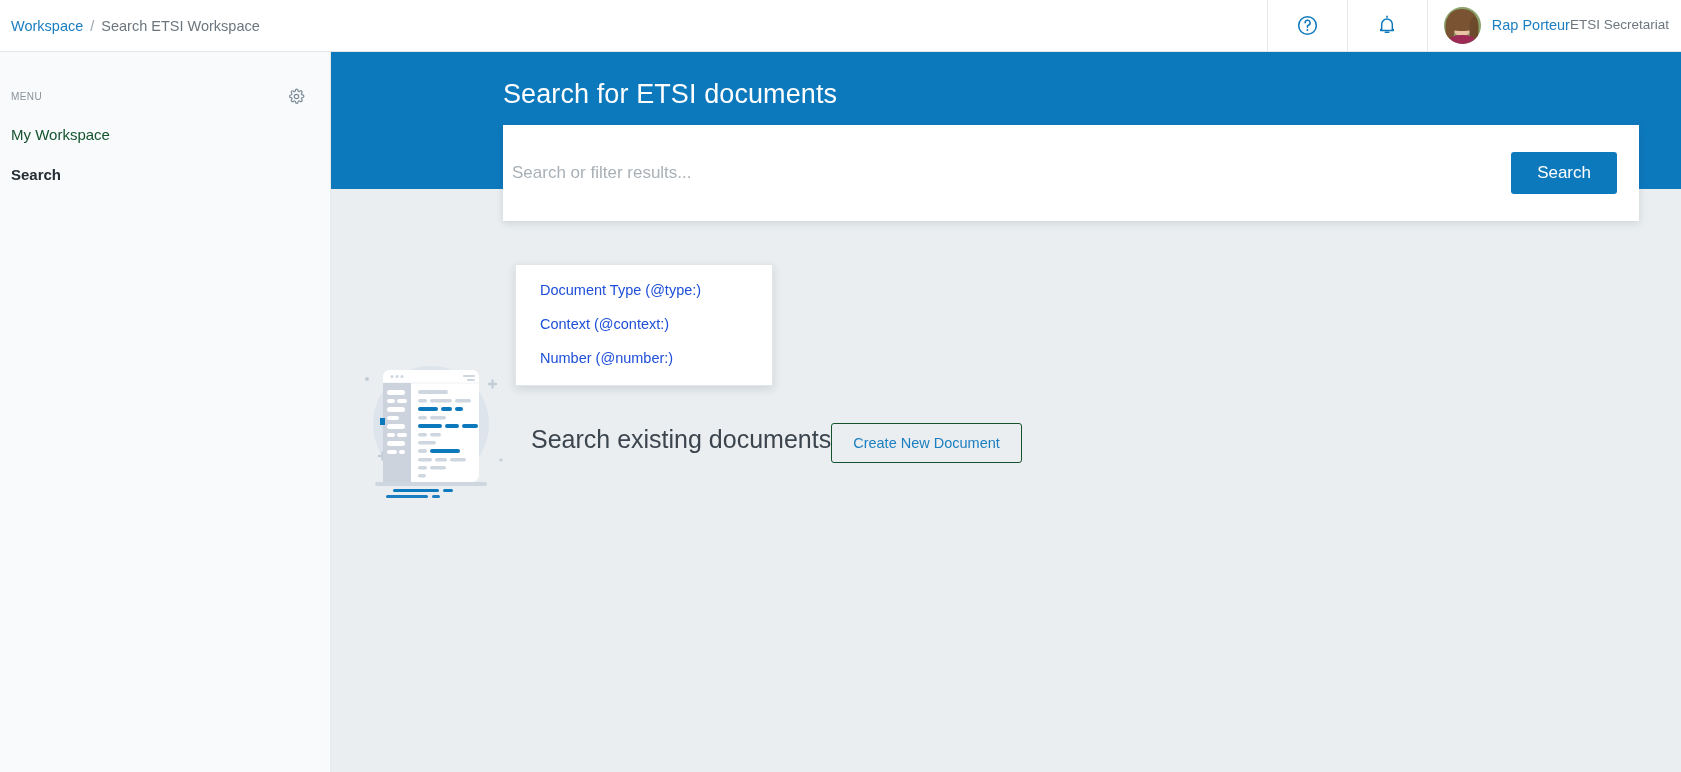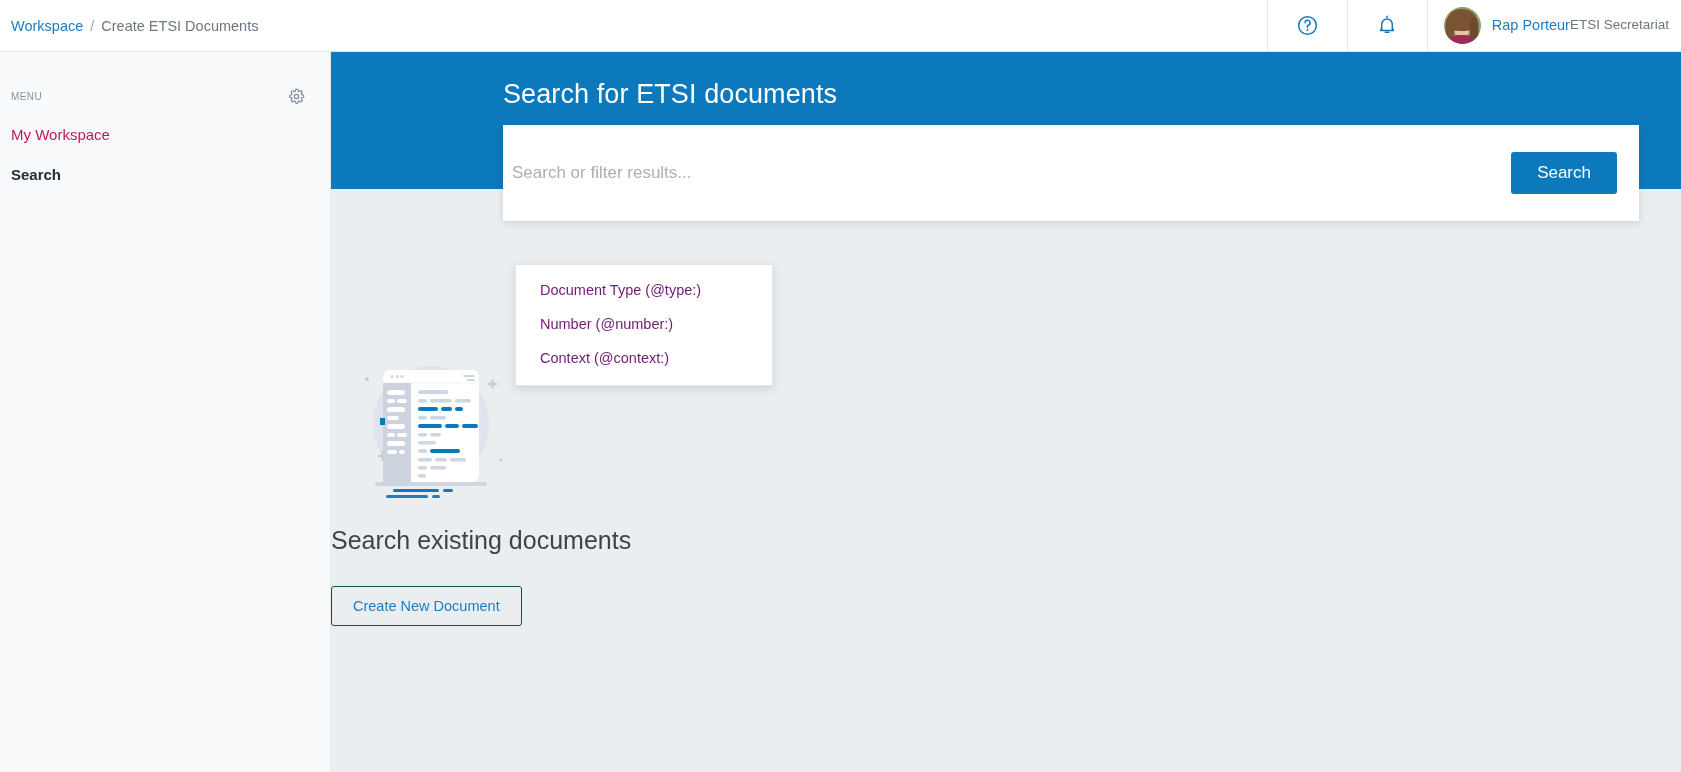--- a/index.html
+++ b/index.html
@@ -163,21 +163,21 @@
   .menu-label {
     font-size: 10px;
     letter-spacing: .4px;
     color: #8a939b;
   }
   .gear { cursor: pointer; line-height: 0; }
 
   .nav-item {
     padding: 10px 11px;
     font-size: 15px;
-    color: #be185d;
+    color: #14532d;
     cursor: pointer;
     line-height: 1.3;
   }
   .nav-item.active {
     color: #242c34;
     font-weight: bold;
   }
 
   
   .main {
@@ -251,35 +251,34 @@
     width: 258px;
     background: #ffffff;
     border: 1px solid #e3e6e9;
     box-shadow: 0 3px 9px rgba(20,40,60,.13);
     padding: 8px 0 10px 0;
     z-index: 35;
   }
   .suggest-item {
     padding: 9px 24px;
     font-size: 14.5px;
-    color: #701a75;
+    color: #1d4ed8;
     cursor: pointer;
     white-space: nowrap;
   }
   .suggest-item.primary { color: #1b7ec0; }
 
   
   .empty {
     position: absolute;
     top: 300px;
     left: 0;
     width: 1350px;
     display: flex;
-    flex-direction: column;
-    align-items: flex-start;
+    align-items: center;
   }
   .illus { width: 200px; height: 150px; display: block; }
 
   .empty-title {
     margin-top: 24px;
     font-size: 25px;
     color: #3c454e;
     font-weight: normal;
   }
   .empty-desc {
@@ -305,21 +304,21 @@
 </head>
 <body>
 
 <div class="app">
 
   <div class="header">
 
     <div class="breadcrumb">
       <span class="crumb-link">Workspace</span>
       <span class="crumb-sep">/</span>
-      <span class="crumb-current">Create ETSI Documents</span>
+      <span class="crumb-current">Search ETSI Workspace</span>
     </div>
 
     <div class="header-spacer"></div>
 
     <div class="header-actions">
 
       <div class="hdr-btn">
         <span>
           <svg width="23" height="23" viewBox="0 0 24 24" fill="none" stroke="#0d79bd" stroke-width="1.6">
             <circle cx="12" cy="12" r="9.2"></circle>
@@ -383,24 +382,24 @@
     <div class="search-panel">
       <input class="search-input" type="text" placeholder="Search or filter results..." style="">
       <button class="search-btn">Search</button>
     </div>
 
     <div class="suggest">
       <div class="suggest-item">
         <span>Document Type (@type:)</span>
       </div>
       <div class="suggest-item">
+        <span>Context (@context:)</span>
+      </div>
+      <div class="suggest-item">
         <span>Number (@number:)</span>
-      </div>
-      <div class="suggest-item">
-        <span>Context (@context:)</span>
       </div>
     </div>
 
     <div class="empty">
 
       <span>
         <svg class="illus" viewBox="0 0 200 150" fill="none">
 
           <circle cx="100" cy="72" r="58" fill="#dde4ec"></circle>
 

